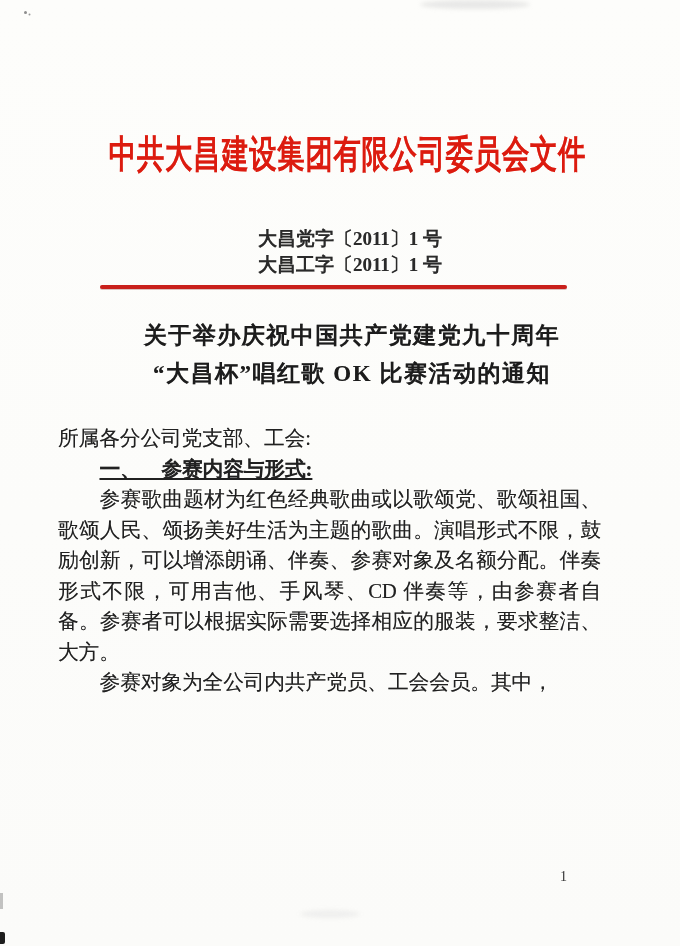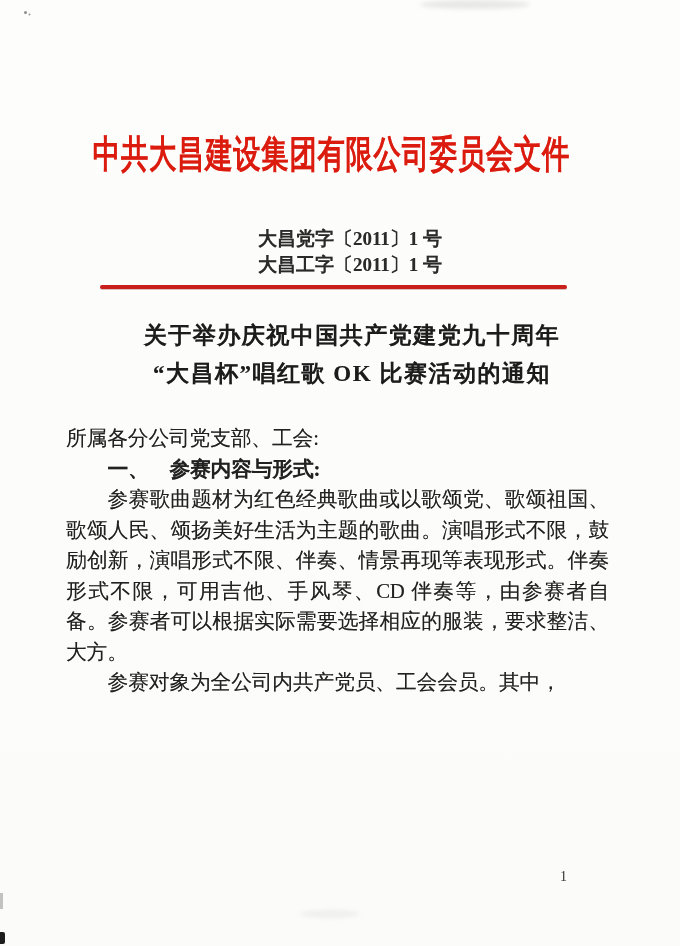--- a/index.html
+++ b/index.html
@@ -14,21 +14,21 @@
     background:
       linear-gradient(180deg, #fdfdfb 0%, #fcfcfa 55%, #fbfbf9 100%);
     overflow: hidden;
     font-family: "Liberation Serif", "DejaVu Serif", serif;
   }
 
   
   .red-header {
     position: absolute;
     top: 130px;
-    left: 0;
+    left: 16px;
     width: 588px;
     text-align: center;
     white-space: nowrap;
   }
   .red-header-inner {
     display: inline-block;
     transform: scaleX(0.72);
     transform-origin: 50% 50%;
     font-size: 38px;
     line-height: 48px;
@@ -76,33 +76,33 @@
     font-weight: bold;
     color: #1c1c1c;
     letter-spacing: 1.5px;
     text-shadow: 0 0 0.5px rgba(0,0,0,0.45);
   }
 
   
   .doc-body {
     position: absolute;
     top: 423px;
-    left: 66px;
+    left: 58px;
     width: 543px;
     font-size: 20.8px;
     line-height: 30.5px;
     letter-spacing: -0.2px;
     color: #212121;
     text-align: justify;
     text-shadow: 0 0 0.4px rgba(0,0,0,0.4);
   }
   .doc-body p { margin: 0; }
   .salutation { text-indent: 0; }
   .para { text-indent: 2em; }
-  .heading { text-indent: 2em; font-weight: bold; }
+  .heading { text-indent: 2em; font-weight: bold; text-decoration: underline; }
 
   
   .page-number {
     position: absolute;
     left: 560px;
     top: 869px;
     font-size: 14px;
     color: #333333;
     font-family: "Liberation Serif", serif;
   }
@@ -157,21 +157,21 @@
   <div class="red-rule"></div>
 
   <div class="doc-title">
     <div>关于举办庆祝中国共产党建党九十周年</div>
     <div>“大昌杯”唱红歌 OK 比赛活动的通知</div>
   </div>
 
   <div class="doc-body">
     <p class="salutation">所属各分公司党支部、工会:</p>
     <p class="heading">一、　参赛内容与形式:</p>
-    <p class="para">参赛歌曲题材为红色经典歌曲或以歌颂党、歌颂祖国、歌颂人民、颂扬美好生活为主题的歌曲。演唱形式不限，鼓励创新，演唱形式不限、伴奏、情景再现等表现形式。伴奏形式不限，可用吉他、手风琴、CD 伴奏等，由参赛者自备。参赛者可以根据实际需要选择相应的服装，要求整洁、大方。</p>
+    <p class="para">参赛歌曲题材为红色经典歌曲或以歌颂党、歌颂祖国、歌颂人民、颂扬美好生活为主题的歌曲。演唱形式不限，鼓励创新，可以增添朗诵、伴奏、参赛对象及名额分配。伴奏形式不限，可用吉他、手风琴、CD 伴奏等，由参赛者自备。参赛者可以根据实际需要选择相应的服装，要求整洁、大方。</p>
     <p class="para">参赛对象为全公司内共产党员、工会会员。其中，</p>
   </div>
 
   <div class="page-number">1</div>
 
   <div class="artifact streak-left-edge"></div>
   <div class="artifact mark-bottom-left"></div>
   <div class="artifact smudge-bottom"></div>
 
 </div>

